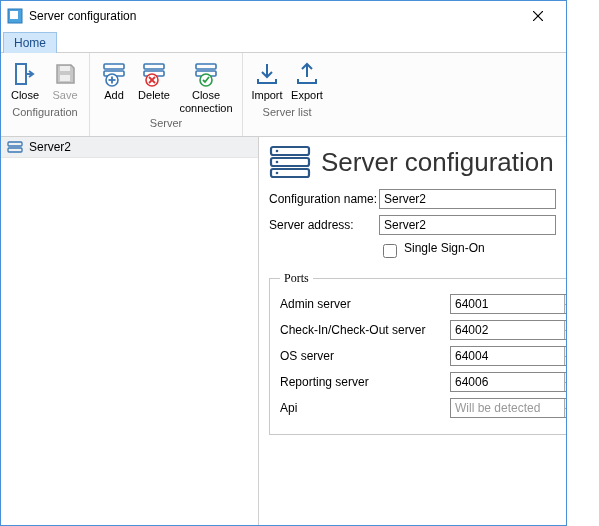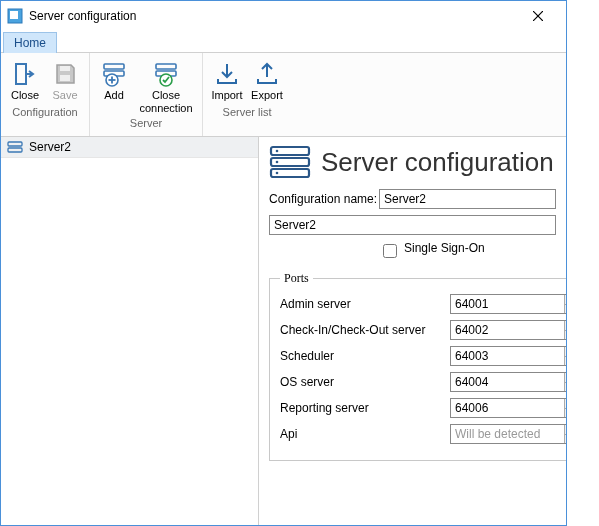--- a/index.html
+++ b/index.html
@@ -267,20 +267,32 @@
             <svg width="28" height="26">
               <rect x="4" y="3" width="20" height="5" rx="1" fill="none" stroke="#3b78b5" stroke-width="1.6"></rect>
               <rect x="4" y="10" width="20" height="5" rx="1" fill="none" stroke="#3b78b5" stroke-width="1.6"></rect>
               <circle cx="12" cy="19" r="6" fill="#fff" stroke="#3b78b5" stroke-width="1.6"></circle>
               <line x1="12" y1="15.5" x2="12" y2="22.5" stroke="#3b78b5" stroke-width="1.8"></line>
               <line x1="8.5" y1="19" x2="15.5" y2="19" stroke="#3b78b5" stroke-width="1.8"></line>
             </svg>
           </span>
           <span>Add</span>
         </div>
+        <div class="rbtn">
+          <span class="ic">
+            <svg width="28" height="26">
+              <rect x="4" y="3" width="20" height="5" rx="1" fill="none" stroke="#3b78b5" stroke-width="1.6"></rect>
+              <rect x="4" y="10" width="20" height="5" rx="1" fill="none" stroke="#3b78b5" stroke-width="1.6"></rect>
+              <circle cx="12" cy="19" r="6" fill="#fff" stroke="#d33" stroke-width="1.6"></circle>
+              <line x1="9" y1="16" x2="15" y2="22" stroke="#d33" stroke-width="1.8"></line>
+              <line x1="15" y1="16" x2="9" y2="22" stroke="#d33" stroke-width="1.8"></line>
+            </svg>
+          </span>
+          <span>Delete</span>
+        </div>
         <div class="rbtn wide">
           <span class="ic">
             <svg width="28" height="26">
               <rect x="4" y="3" width="20" height="5" rx="1" fill="none" stroke="#3b78b5" stroke-width="1.6"></rect>
               <rect x="4" y="10" width="20" height="5" rx="1" fill="none" stroke="#3b78b5" stroke-width="1.6"></rect>
               <circle cx="14" cy="19" r="6" fill="#fff" stroke="#2a9d4a" stroke-width="1.6"></circle>
               <path d="M11 19 l2 2 l4 -5" fill="none" stroke="#2a9d4a" stroke-width="1.8"></path>
             </svg>
           </span>
           <span>Close connection</span>
@@ -346,20 +358,21 @@
         </span>
         <span class="header-title">Server configuration</span>
       </div>
 
       <div class="form-row">
         <label>Configuration name:</label>
         <input type="text" value="Server2" style="">
       </div>
 
       <div class="form-row">
+        <label>Server address:</label>
         <input type="text" value="Server2" style="">
       </div>
 
       <div class="checkbox-row">
         <input type="checkbox" style="">
         <span>Single Sign-On</span>
       </div>
 
       <fieldset class="ports">
         <legend>Ports</legend>
@@ -379,30 +392,20 @@
           <label>Check-In/Check-Out server</label>
           <div class="spinner">
             <input value="64002" style="">
             <div class="arrows">
                 <div>▲</div>
                 <div>▼</div>
               </div>
           </div>
         </div>
 
-        <div class="port-row">
-          <label>Scheduler</label>
-          <div class="spinner">
-            <input value="64003" style="">
-            <div class="arrows">
-                <div>▲</div>
-                <div>▼</div>
-              </div>
-          </div>
-        </div>
 
         <div class="port-row">
           <label>OS server</label>
           <div class="spinner">
             <input value="64004" style="">
             <div class="arrows">
                 <div>▲</div>
                 <div>▼</div>
               </div>
           </div>

